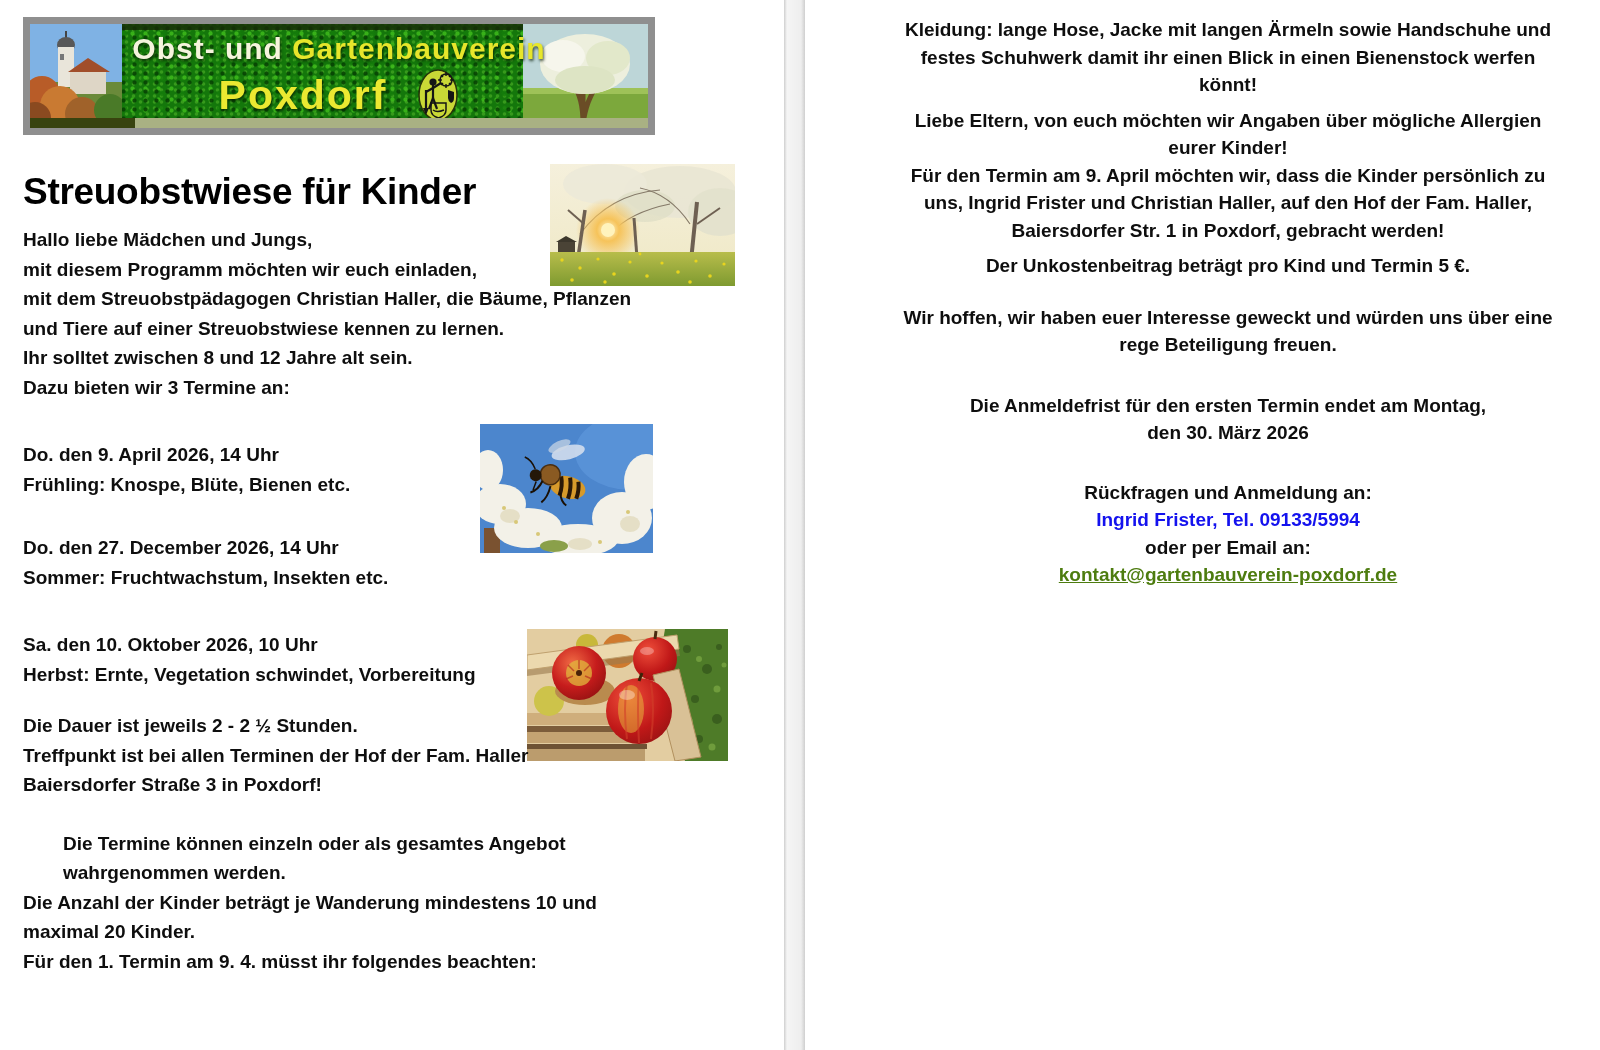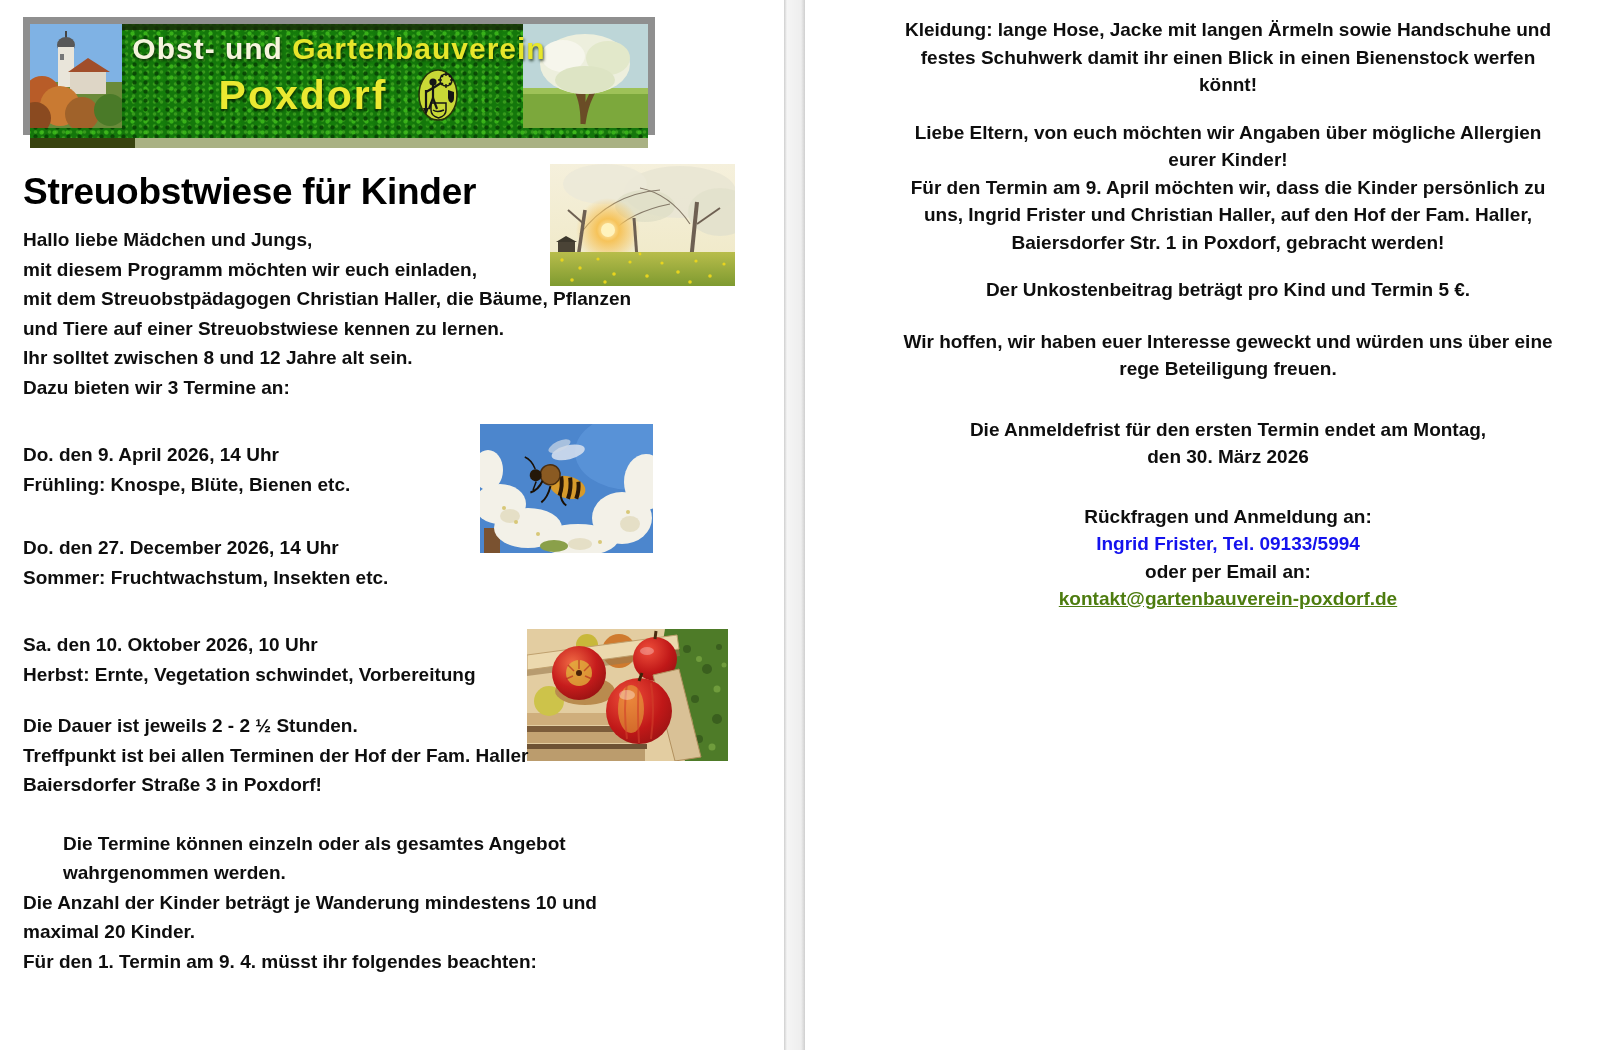--- a/index.html
+++ b/index.html
@@ -21,21 +21,21 @@
     position:absolute; top:0; left:784px; width:21px; height:1050px;
     background:linear-gradient(to right,#cfcfcf 0px,#f5f5f5 3px,#eeeeee 17px,#cfcfcf 21px);
   }
 
   
   .banner-frame {
     position:absolute; left:23px; top:17px; width:632px; height:118px;
     border:7px solid #8f8f8f; background:#8f8f8f;
   }
   .banner-inner {
-    position:relative; width:618px; height:124px; overflow:hidden;
+    position:relative; width:618px; height:104px; overflow:hidden;
     background-color:#14770b;
     background-image:
       radial-gradient(circle, rgba(6,64,3,.85) 0 1.6px, transparent 2.6px),
       radial-gradient(circle, rgba(64,190,28,.8) 0 1.6px, transparent 2.6px),
       radial-gradient(circle, rgba(20,125,10,.75) 0 2.4px, transparent 3.4px),
       radial-gradient(circle, rgba(120,220,60,.35) 0 1.2px, transparent 2.2px);
     background-size:11px 9px, 13px 11px, 19px 15px, 7px 6px;
     background-position:0 0, 5px 4px, 9px 2px, 2px 3px;
   }
   .banner-side { position:absolute; top:0; height:104px; }
@@ -68,21 +68,21 @@
   
   .doc-heading {
     position:absolute; left:23px; top:171px;
     font-size:37px; letter-spacing:-0.3px; color:#000; white-space:nowrap;
   }
   .left-col  { position:absolute; left:23px;  top:225px; width:740px; font-size:19px; }
   .right-col { position:absolute; left:63px;  top:16px;  width:720px; font-size:19px;text-align:center; }
   .left-col .ln  { line-height:29.5px; white-space:nowrap; }
   .right-col .ln { line-height:27.5px; white-space:nowrap; }
   .m38 { margin-top:38px; } .m34 { margin-top:34px; } .m22 { margin-top:22px; }
-  .m29 { margin-top:29px;margin-left:40px; } .m4  { margin-top:20px;  } .m24 { margin-top:24px; }
+  .m29 { margin-top:29px;margin-left:40px; } .m4  { margin-top:8px;  } .m24 { margin-top:24px; }
   .m33 { margin-top:33px; } .m32 { margin-top:32px; }
   .blue { color:#1412ee; }
   a.email-link { color:#4d7c0f; text-decoration:underline; cursor:pointer; }
 
   
   .photo { position:absolute; display:block; }
   .photo-orchard { left:550px; top:164px; }
   .photo-bee     { left:480px; top:424px; }
   .photo-apples  { left:527px; top:629px; }
 </style>

